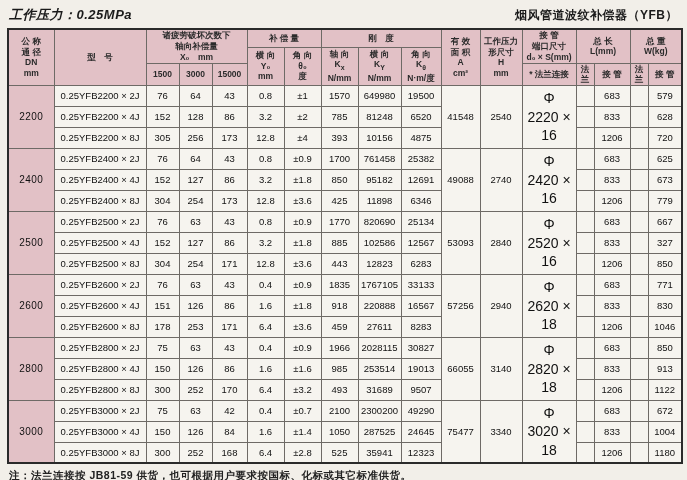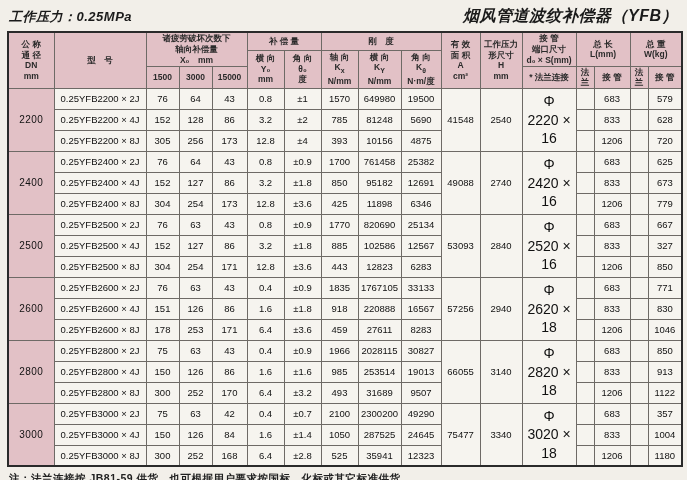--- a/index.html
+++ b/index.html
@@ -9,21 +9,21 @@
     font-family:"Liberation Sans","DejaVu Sans",sans-serif;
     color:#1a1a1a;
     overflow:hidden;
   }
   .page{padding:6px 7px 0 7px;}
   .titlebar{
     display:flex;justify-content:space-between;align-items:baseline;
     padding:0 2px 4px 2px;
   }
   .title-left{font-size:13px;font-weight:bold;letter-spacing:.5px;font-style:italic;}
-  .title-right{font-size:16px;font-weight:bold;letter-spacing:.5px;font-style:italic;}
+  .title-right{font-size:12px;font-weight:bold;letter-spacing:.5px;}
   table{
     border-collapse:collapse;
     table-layout:fixed;
     width:674px;
     background:#f6f4ef;
     border:2px solid #2a2a2a;
   }
   th,td{
     border:1px solid #6e6a66;
     padding:0;
@@ -201,21 +201,21 @@
         </tr>
         <tr>
           <td class="model">0.25YFB2200 × 4J</td>
           <td>152</td>
           <td>128</td>
           <td>86</td>
           <td>3.2</td>
           <td>±2</td>
           <td>785</td>
           <td>81248</td>
-          <td>5690</td>
+          <td>6520</td>
           <td></td>
           <td>833</td>
           <td></td>
           <td>628</td>
         </tr>
         <tr>
           <td class="model">0.25YFB2200 × 8J</td>
           <td>305</td>
           <td>256</td>
           <td>173</td>
@@ -435,21 +435,21 @@
           <td>±0.7</td>
           <td>2100</td>
           <td>2300200</td>
           <td>49290</td>
           <td rowspan="3">75477</td>
           <td rowspan="3">3340</td>
           <td rowspan="3" class="pipe">Φ 3020 × 18</td>
           <td></td>
           <td>683</td>
           <td></td>
-          <td>357</td>
+          <td>672</td>
         </tr>
         <tr>
           <td class="model">0.25YFB3000 × 4J</td>
           <td>150</td>
           <td>126</td>
           <td>84</td>
           <td>1.6</td>
           <td>±1.4</td>
           <td>1050</td>
           <td>287525</td>

